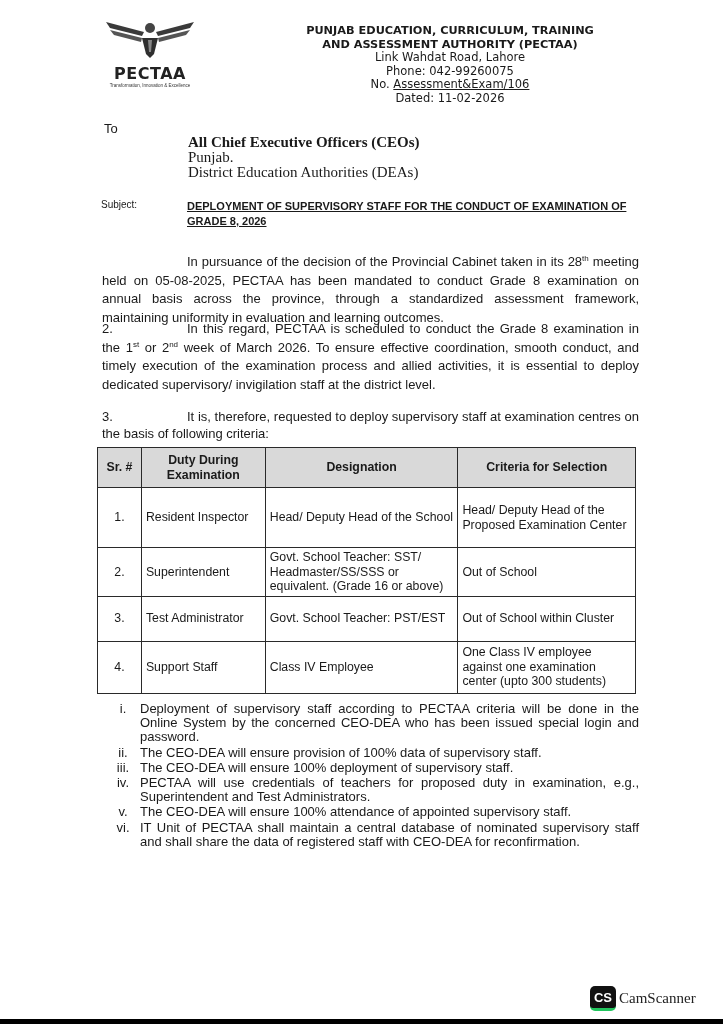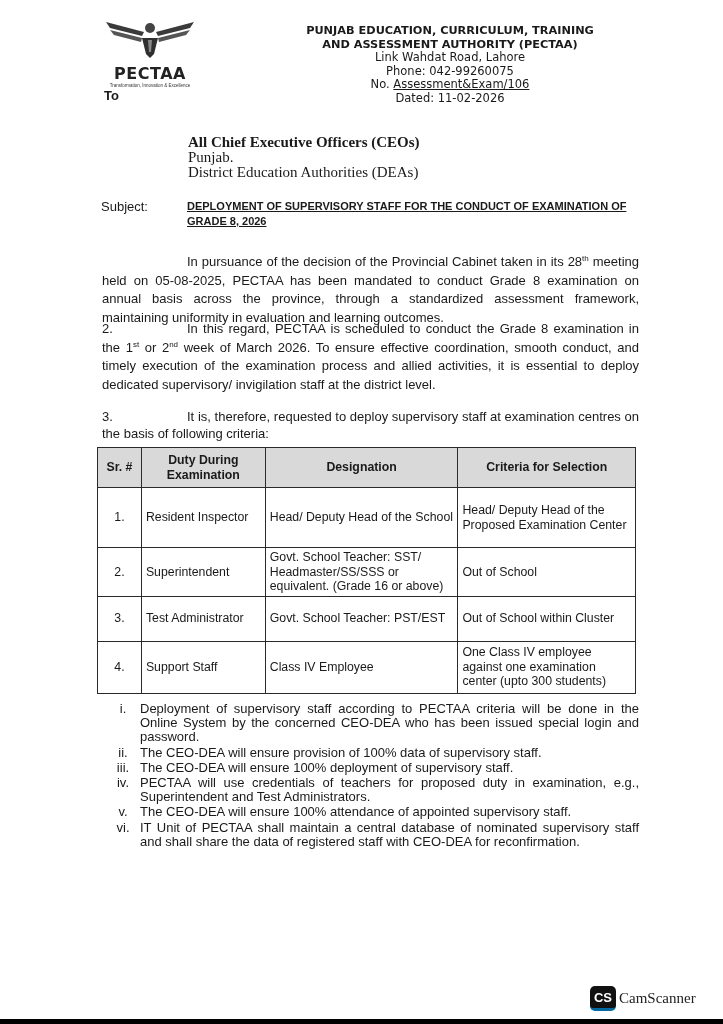--- a/index.html
+++ b/index.html
@@ -11,25 +11,25 @@
   .abs { position: absolute; }
   .logo { left: 100px; top: 18px; width: 100px; height: 72px; }
   .logo svg { display: block; margin: 0 auto; }
   .logo .name { font-family: "DejaVu Sans", sans-serif; font-weight: bold; font-size: 16px; text-align: center; margin-top: 6px; color: #222; letter-spacing: 0.5px; }
   .logo .tag { font-size: 4.5px; text-align: center; color: #333; white-space: nowrap; }
 
   .header { left: 300px; top: 24px; width: 300px; text-align: center; font-family: "DejaVu Sans", sans-serif; font-size: 11.5px; line-height: 13.6px; color: #1a1a1a; }
   .header .org { font-weight: bold; font-size: 11.3px; }
   .header .ref-u { text-decoration: underline; }
 
-  .to { left: 104px; top: 88px; font-size: 13px; font-weight: bold; }
+  .to { left: 104px; top: 121px; font-size: 13px; }
   .addr { left: 188px; top: 135px; font-size: 15px; line-height: 15px; font-family: Liberation Serif, serif; }
   .addr .b { font-weight: bold; }
 
-  .subj-lbl { left: 101px; top: 199px; font-size: 13px; }
+  .subj-lbl { left: 101px; top: 199px; font-size: 10px; }
   .subj { left: 187px; top: 199px; width: 450px; font-size: 11px; font-weight: bold; line-height: 15px; text-decoration: underline; }
 
   .para { left: 102px; width: 537px; font-size: 13px; line-height: 18.6px; text-align: justify; }
   .para .ind { display: inline-block; width: 85px; }
   .para .num { display: inline-block; width: 85px; margin-left: 0; }
   .p1 { top: 253px; }
   .p1 .ind { width: 85px; }
   .p2 { top: 320px; }
   .p3 { top: 408px; line-height: 17px; }
   sup { font-size: 8px; line-height: 0; }
@@ -39,21 +39,21 @@
   table.crit th { background: #d9d9d9; font-weight: bold; text-align: center; height: 35px; }
   table.crit td.c { text-align: center; }
   table.crit td { height: 40px; }
 
   .list { left: 106px; top: 702px; width: 533px; font-size: 13px; line-height: 14.2px; }
   .list .it { display: flex; margin-bottom: 1px; }
   .list .rn { width: 34px; text-align: center; flex: none; }
   .list .tx { flex: 1; text-align: justify; }
 
   .cs { left: 590px; top: 986px; display: flex; align-items: center; }
-  .cs .badge { width: 26px; height: 22px; background: #111; color: #fff; font-weight: bold; font-size: 13px; border-radius: 5px; display: flex; align-items: center; justify-content: center; border-bottom: 3px solid #0369a1; }
+  .cs .badge { width: 26px; height: 22px; background: #111; color: #fff; font-weight: bold; font-size: 13px; border-radius: 5px; display: flex; align-items: center; justify-content: center; border-bottom: 3px solid #22c55e; }
   .cs .txt { font-family: "Liberation Serif", serif; font-size: 15px; margin-left: 3px; color: #222; }
   .bar { left: 0; top: 1019px; width: 723px; height: 5px; background: #000; }
 </style>
 </head>
 <body>
 
 <div class="abs logo">
   <svg width="92" height="40" viewBox="0 0 92 40">
     <path d="M2 4 L40 14 L38 18 L6 10 Z" fill="#3a3a3a"></path>
     <path d="M6 12 L38 20 L37 24 L10 17 Z" fill="#555"></path>

